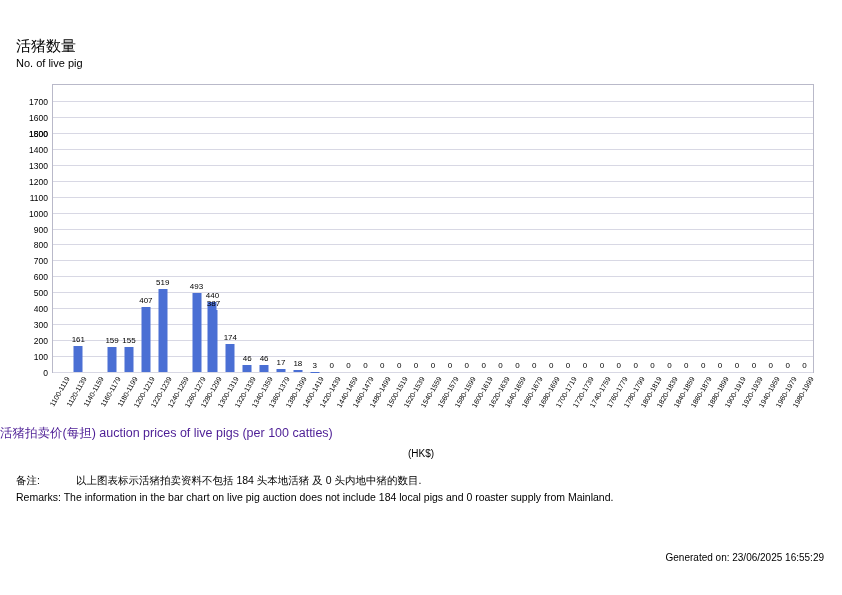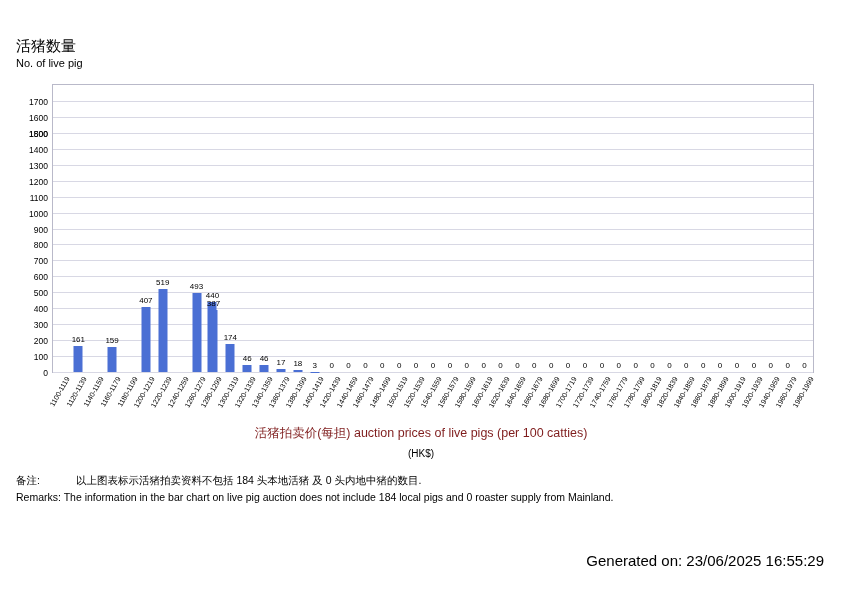--- a/index.html
+++ b/index.html
@@ -125,23 +125,22 @@
     white-space: nowrap;
     transform-origin: left top;
     transform: rotate(-60deg) translate(-100%, 0);
   }
   
   .xlabel-cn {
     position: absolute;
     left: 0;
     right: 0;
     top: 425px;
-    text-align: center;
     font-size: 12.5px;
-    color: #7f1d1d;
+    color: #4c1d95;
   }
   .xlabel-unit {
     position: absolute;
     left: 0;
     right: 0;
     top: 448px;
     text-align: center;
     font-size: 10px;
     color: #000;
   }
@@ -156,21 +155,21 @@
     color: #000;
   }
   .remark-cn .rk {
     display: inline-block;
     width: 60px;
   }
   .generated {
     position: absolute;
     right: 18px;
     top: 552px;
-    font-size: 15px;
+    font-size: 10px;
     color: #000;
   }
 </style>
 </head>
 <body>
 
 <div class="page">
 
   <div class="ylabel-block">
     <div class="ylabel-cn">活猪数量</div>
@@ -240,20 +239,24 @@
           </div>
         </div>
       <div class="bars" id="bars">
           <div class="barcell" style="left: 16.8889px; width: 16.8889px;">
             <div class="bar" style="height: 25.6706px; background: rgb(74, 111, 212);"></div>
             <div class="barval" style="bottom: 27.6706px;">161</div>
           </div>
           <div class="barcell" style="left: 50.6667px; width: 16.8889px;">
             <div class="bar" style="height: 25.3517px; background: rgb(74, 111, 212);"></div>
             <div class="barval" style="bottom: 27.3517px;">159</div>
+          </div>
+          <div class="barcell" style="left: 67.5556px; width: 16.8889px;">
+            <div class="bar" style="height: 24.7139px; background: rgb(74, 111, 212);"></div>
+            <div class="barval" style="bottom: 26.7139px;">155</div>
           </div>
           <div class="barcell" style="left: 84.4444px; width: 16.8889px;">
             <div class="bar" style="height: 64.8939px; background: rgb(74, 111, 212);"></div>
             <div class="barval" style="bottom: 66.8939px;">407</div>
           </div>
           <div class="barcell" style="left: 101.333px; width: 16.8889px;">
             <div class="bar" style="height: 82.7517px; background: rgb(74, 111, 212);"></div>
             <div class="barval" style="bottom: 84.7517px;">519</div>
           </div>
           <div class="barcell" style="left: 111px; width: 16.8889px; margin-left: 40px;">

